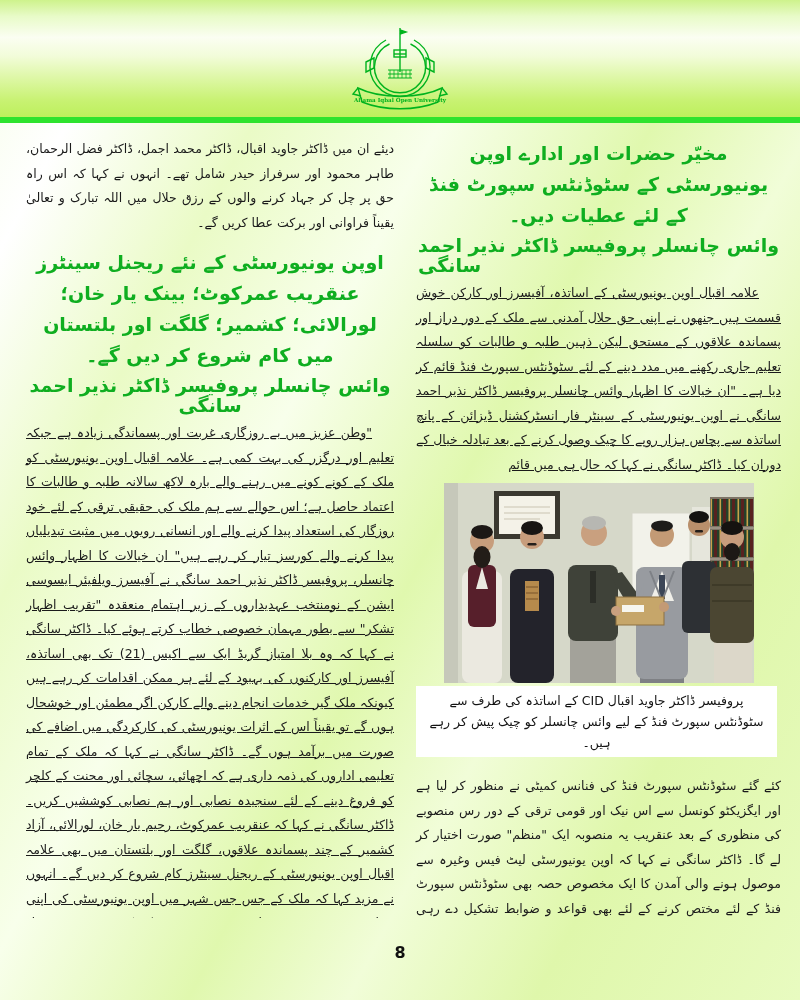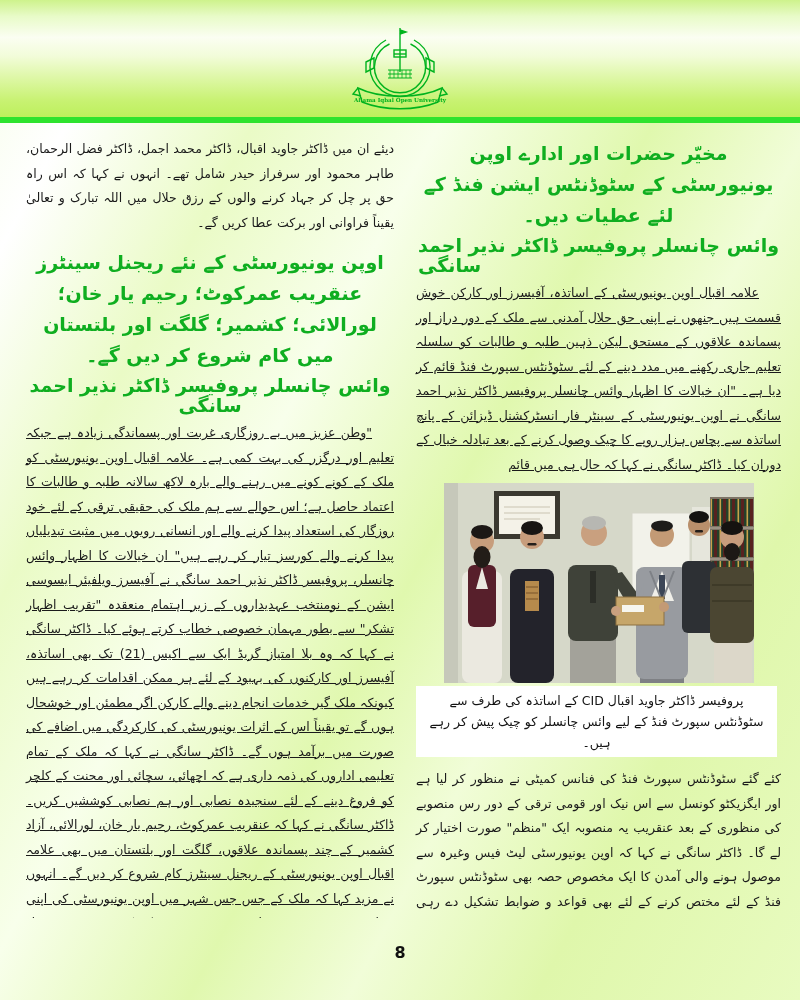--- a/index.html
+++ b/index.html
@@ -24,21 +24,21 @@
   .byline{color:#0fae20;font-weight:bold;font-size:19px;line-height:20px;margin:0 4px 6px 4px;}
   .byline-left-align{text-align:left;}
   .byline-center{text-align:center;}
   p.body{
     font-size:12.5px;line-height:24.5px;text-align:justify;margin:3px 2px;
   }
   p.indent{text-indent:22px;text-decoration:underline;}
   figure{margin:6px 0 0 0;}
   .photo-wrap{width:310px;margin:0 auto;display:block;}
   .photo-caption{
-    background:#ffffff;margin:3px 6px 10px 2px;padding:4px 8px;
+    background:#ffffff;margin:3px 6px 17px 2px;padding:4px 8px;
     text-align:center;font-size:12.5px;line-height:21px;color:#141414;
   }
   .page-number{
     position:absolute;left:0;bottom:38px;width:800px;text-align:center;
     font-size:16px;font-weight:bold;color:#101010;
   }
 </style>
 </head>
 <body>
 
@@ -65,21 +65,21 @@
         <path d="M8,62 C30,73 70,73 92,62 L88,76 C66,85 34,85 12,76 Z"></path>
         <path d="M8,62 l-5,6 8,2"></path>
         <path d="M92,62 l5,6 -8,2"></path>
       </g>
       <text x="50" y="76" text-anchor="middle" font-size="5.6" fill="#00b31e" font-family="DejaVu Serif, serif" font-weight="bold">Allama Iqbal Open University</text>
     </svg>
   </div>
   <div class="masthead-line"></div>
 
   <section class="col col-right">
-    <h1 class="headline">مخیّر حضرات اور ادارے اوپن یونیورسٹی کے سٹوڈنٹس ایشن فنڈ کے لئے عطیات دیں۔</h1>
+    <h1 class="headline">مخیّر حضرات اور ادارے اوپن یونیورسٹی کے سٹوڈنٹس سپورٹ فنڈ کے لئے عطیات دیں۔</h1>
     <div class="byline byline-left-align">وائس چانسلر پروفیسر ڈاکٹر نذیر احمد سانگی</div>
     <p class="body indent">علامہ اقبال اوپن یونیورسٹی کے اساتذہ، آفیسرز اور کارکن خوش قسمت ہیں جنھوں نے اپنی حق حلال آمدنی سے ملک کے دور دراز اور پسماندہ علاقوں کے مستحق لیکن ذہین طلبہ و طالبات کو سلسلہ تعلیم جاری رکھنے میں مدد دینے کے لئے سٹوڈنٹس سپورٹ فنڈ قائم کر دیا ہے۔ "ان خیالات کا اظہار وائس چانسلر پروفیسر ڈاکٹر نذیر احمد سانگی نے اوپن یونیورسٹی کے سینٹر فار انسٹرکشنل ڈیزائن کے پانچ اساتذہ سے پچاس ہزار روپے کا چیک وصول کرنے کے بعد تبادلہ خیال کے دوران کیا۔ ڈاکٹر سانگی نے کہا کہ حال ہی میں قائم</p>
 
     <figure>
       <svg class="photo-wrap" role="img" viewBox="0 0 310 200" width="310" height="200" aria-label="six men in an office; CID faculty presenting a cheque to the Vice Chancellor">
         <defs>
           <pattern id="books" width="9" height="30" patternUnits="userSpaceOnUse">
             <rect width="9" height="30" fill="#24402a"></rect>
             <rect width="3" height="30" fill="#58221f"></rect>
             <rect x="5.5" width="1.6" height="30" fill="#c8a24a"></rect>
@@ -170,19 +170,19 @@
       </svg>
       <figcaption class="photo-caption">پروفیسر ڈاکٹر جاوید اقبال CID کے اساتذہ کی طرف سے سٹوڈنٹس سپورٹ فنڈ کے لیے وائس چانسلر کو چیک پیش کر رہے ہیں۔</figcaption>
     </figure>
 
     <p class="body">کئے گئے سٹوڈنٹس سپورٹ فنڈ کی فنانس کمیٹی نے منظور کر لیا ہے اور ایگزیکٹو کونسل سے اس نیک اور قومی ترقی کے دور رس منصوبے کی منظوری کے بعد عنقریب یہ منصوبہ ایک "منظم" صورت اختیار کر لے گا۔ ڈاکٹر سانگی نے کہا کہ اوپن یونیورسٹی لیٹ فیس وغیرہ سے موصول ہونے والی آمدن کا ایک مخصوص حصہ بھی سٹوڈنٹس سپورٹ فنڈ کے لئے مختص کرنے کے لئے بھی قواعد و ضوابط تشکیل دے رہی ہے۔ یونیورسٹی اپنے طلبہ و طالبات کو قرض حسنہ کی سہولت فراہم کرنے کے لئے میزان بینک اور فرسٹ ویمن بینک سے بھی مذاکرات کر رہی ہے۔</p>
 
   </section>
 
   <section class="col col-left">
     <p class="body">دیئے ان میں ڈاکٹر جاوید اقبال، ڈاکٹر محمد اجمل، ڈاکٹر فضل الرحمان، طاہر محمود اور سرفراز حیدر شامل تھے۔ انہوں نے کہا کہ اس راہ حق پر چل کر جہاد کرنے والوں کے رزق حلال میں اللہ تبارک و تعالیٰ یقیناً فراوانی اور برکت عطا کریں گے۔</p>
-    <h2 class="headline" style="margin-top:12px;">اوپن یونیورسٹی کے نئے ریجنل سینٹرز عنقریب عمرکوٹ؛ رحیم یار خان؛ لورالائی؛ کشمیر؛ گلگت اور بلتستان میں کام شروع کر دیں گے۔</h2>
+    <h2 class="headline" style="margin-top:12px;">اوپن یونیورسٹی کے نئے ریجنل سینٹرز عنقریب عمرکوٹ؛ بینک یار خان؛ لورالائی؛ کشمیر؛ گلگت اور بلتستان میں کام شروع کر دیں گے۔</h2>
     <div class="byline byline-center">وائس چانسلر پروفیسر ڈاکٹر نذیر احمد سانگی</div>
     <p class="body indent">"وطن عزیز میں بے روزگاری غربت اور پسماندگی زیادہ ہے جبکہ تعلیم اور درگزر کی بہت کمی ہے۔ علامہ اقبال اوپن یونیورسٹی کو ملک کے کونے کونے میں رہنے والے بارہ لاکھ سالانہ طلبہ و طالبات کا اعتماد حاصل ہے؛ اس حوالے سے ہم ملک کی حقیقی ترقی کے لئے خود روزگار کی استعداد پیدا کرنے والے اور انسانی رویوں میں مثبت تبدیلیاں پیدا کرنے والے کورسز تیار کر رہے ہیں" ان خیالات کا اظہار وائس چانسلر، پروفیسر ڈاکٹر نذیر احمد سانگی نے آفیسرز ویلفیئر ایسوسی ایشن کے نومنتخب عہدیداروں کے زیر اہتمام منعقدہ "تقریب اظہار تشکر" سے بطور مہمان خصوصی خطاب کرتے ہوئے کیا۔ ڈاکٹر سانگی نے کہا کہ وہ بلا امتیاز گریڈ ایک سے اکیس (21) تک بھی اساتذہ، آفیسرز اور کارکنوں کی بہبود کے لئے ہر ممکن اقدامات کر رہے ہیں کیونکہ ملک گیر خدمات انجام دینے والے کارکن اگر مطمئن اور خوشحال ہوں گے تو یقیناً اس کے اثرات یونیورسٹی کی کارکردگی میں اضافے کی صورت میں برآمد ہوں گے۔ ڈاکٹر سانگی نے کہا کہ ملک کے تمام تعلیمی اداروں کی ذمہ داری ہے کہ اچھائی، سچائی اور محنت کے کلچر کو فروغ دینے کے لئے سنجیدہ نصابی اور ہم نصابی کوششیں کریں۔ ڈاکٹر سانگی نے کہا کہ عنقریب عمرکوٹ، رحیم یار خان، لورالائی، آزاد کشمیر کے چند پسماندہ علاقوں، گلگت اور بلتستان میں بھی علامہ اقبال اوپن یونیورسٹی کے ریجنل سینٹرز کام شروع کر دیں گے۔ انہوں نے مزید کہا کہ ملک کے جس جس شہر میں اوپن یونیورسٹی کی اپنی عمارتیں موجود ہیں وہاں دس سے بیس تک کمپیوٹرز پر مشتمل لیبارٹریز اور کم از کم ایک وڈیو کانفرنسنگ سسٹم لازماً فراہم کر دیا جائے گا۔ ڈاکٹر سانگی نے کہا کہ اوپن یونیورسٹی کی رہائشی کالونی میں عنقریب انٹرنیٹ کی سہولت؛ ڈے کیئر سینٹر میں از سر نو اضافہ کر کے اسے جدید خطوط پر استوار کرنے</p>
   </section>
 
   <div class="page-number">8</div>
 </div>
 
 </body></html>

